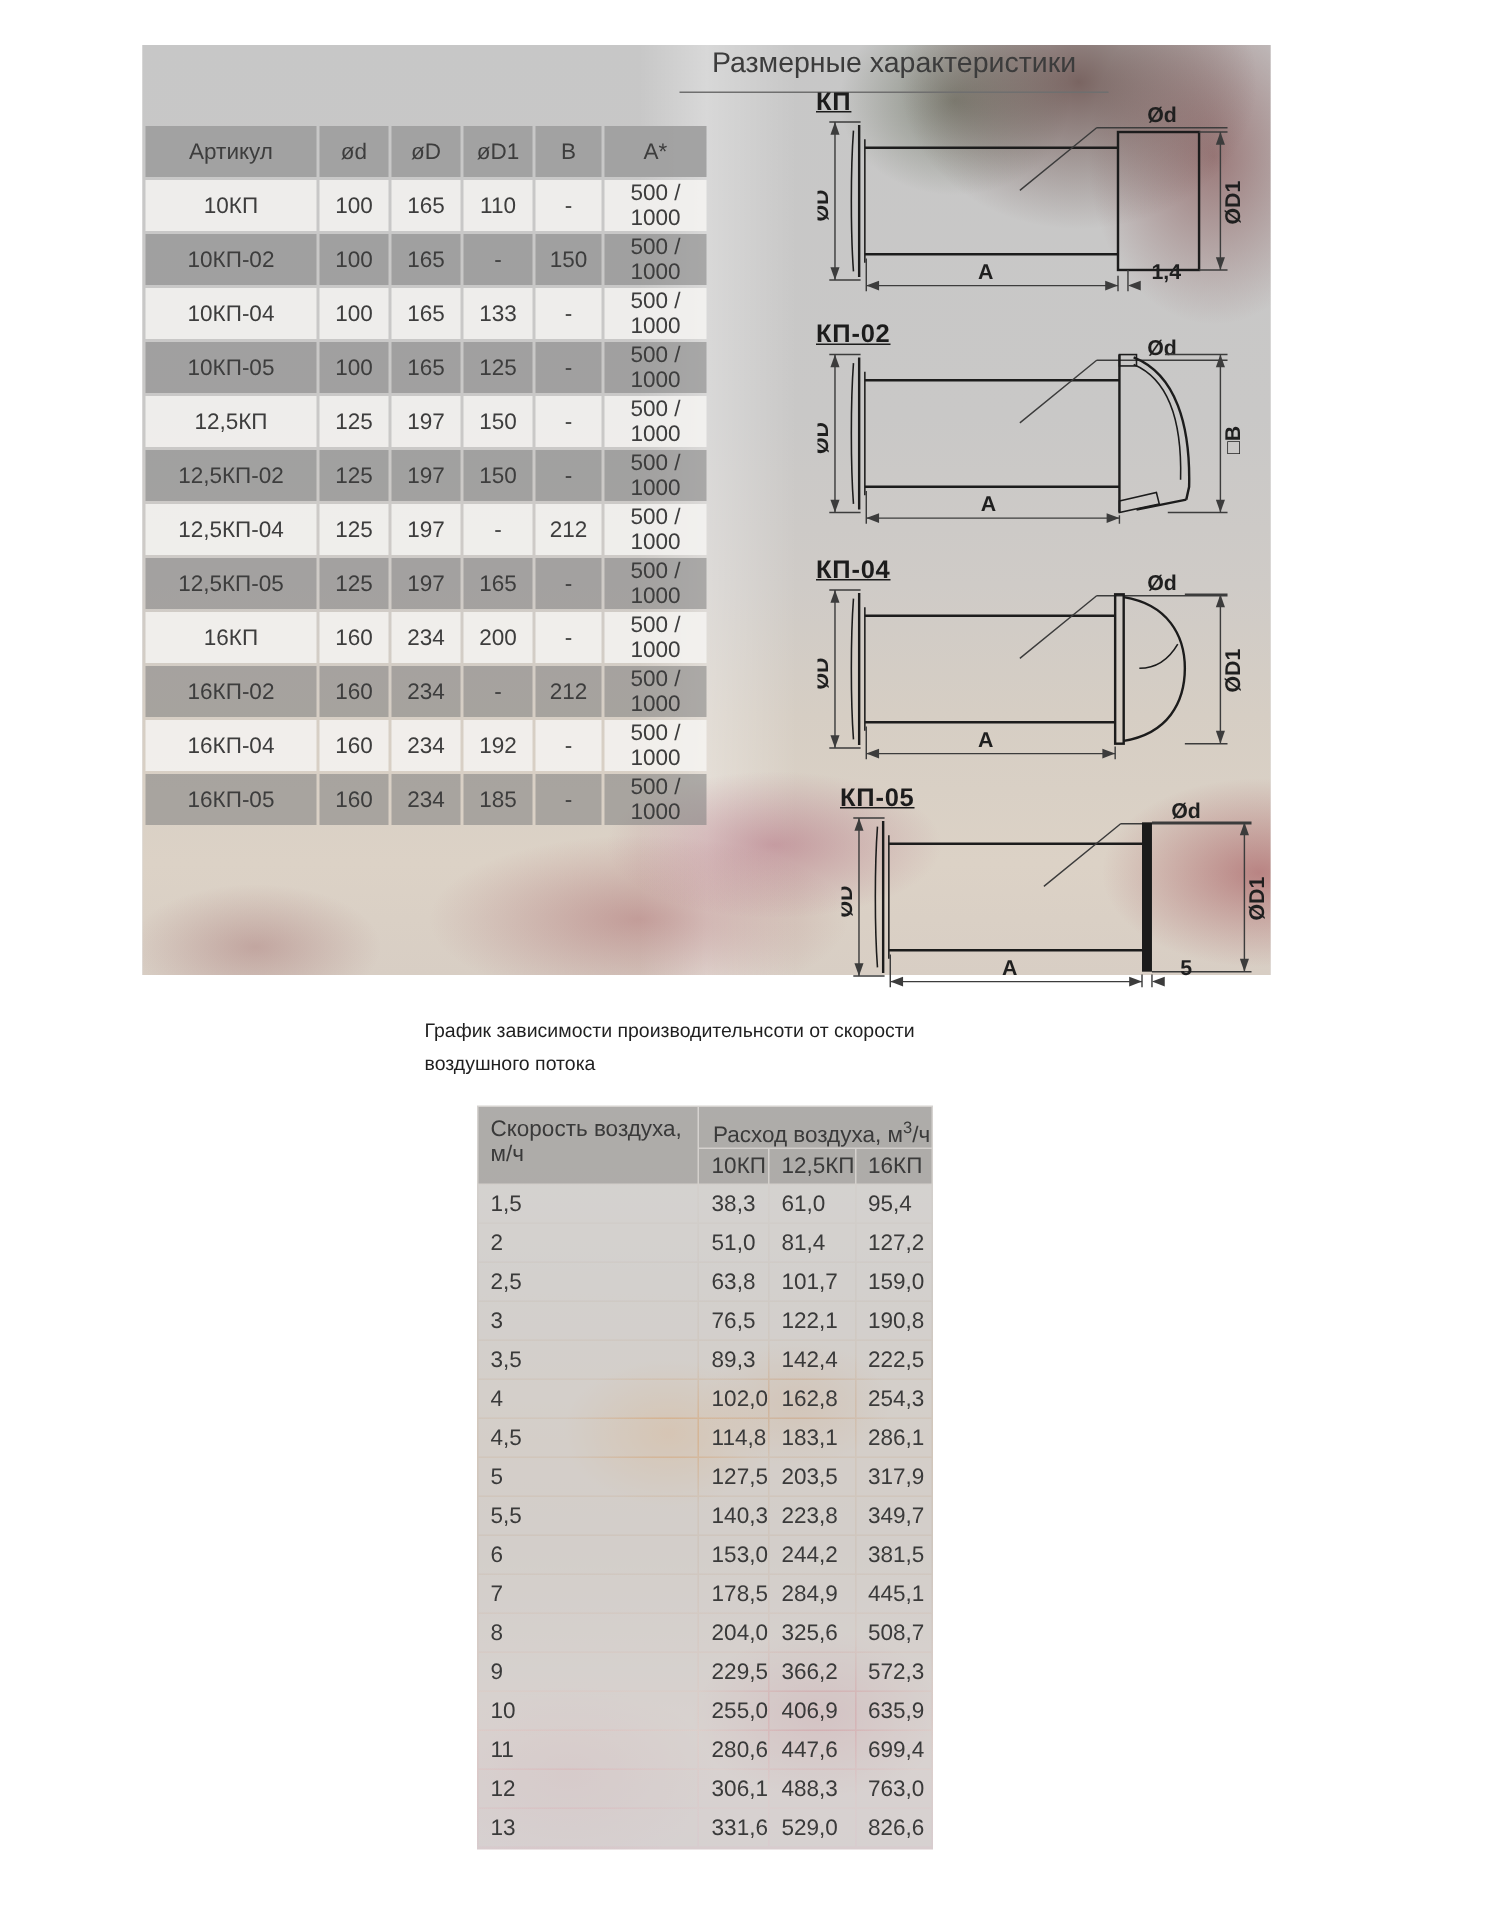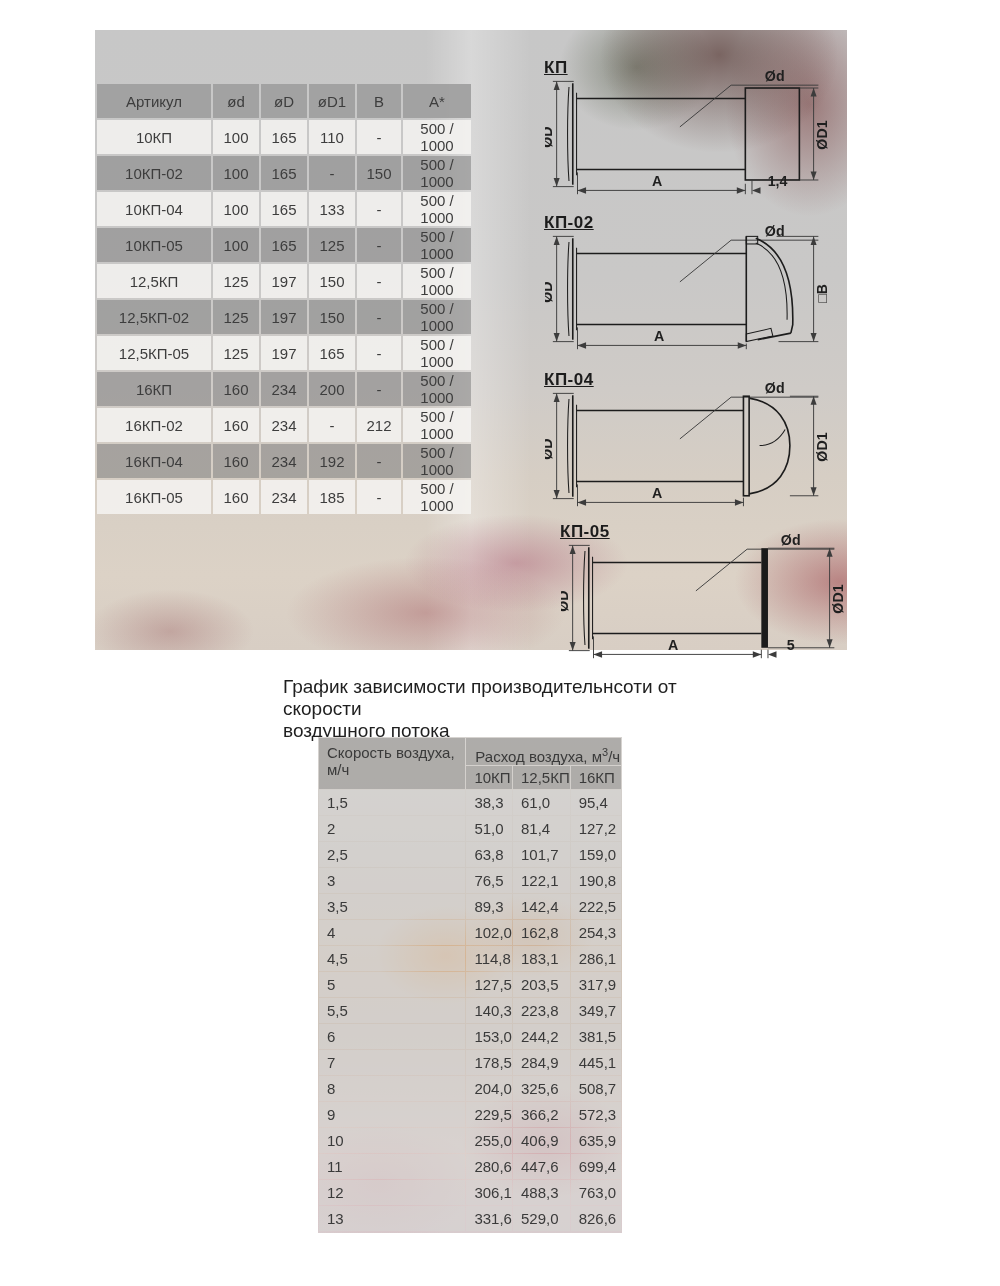--- a/index.html
+++ b/index.html
@@ -38,21 +38,21 @@
     text-decoration:underline;letter-spacing:0.5px;}
   .diagram svg{position:absolute;left:25px;top:12px;}
   .d1{top:28px;} .d2{top:183px;} .d3{top:340px;text-align:center;} .d4{top:492px;margin-left:16px;}
   .draw{stroke:#1c1c1c;stroke-width:1.7;fill:none;}
   .draw2{stroke:#1c1c1c;stroke-width:1.1;fill:none;}
   .dim{stroke:#3c3c3c;stroke-width:1;fill:none;}
   .arr{fill:#3c3c3c;stroke:none;}
   .dtext{font:600 15px "Liberation Sans", sans-serif;fill:#1f1f1f;}
 
   
-  .flow-title{position:absolute;left:283px;top:676px;width:440px;font-size:19px;
+  .flow-title{position:absolute;left:283px;top:676px;width:440px;font-size:13px;
     line-height:22px;color:#1f1f1f;}
   .flow-wrap{position:absolute;left:318px;top:737px;width:304px;height:496px;
     background-image:
       radial-gradient(ellipse 100px 70px at 42% 44%, rgba(220,140,60,0.40), rgba(220,140,60,0) 70%),
       radial-gradient(ellipse 90px 60px at 70% 40%, rgba(200,120,50,0.30), rgba(200,120,50,0) 70%),
       radial-gradient(ellipse 120px 80px at 75% 82%, rgba(190,100,120,0.35), rgba(190,100,120,0) 70%),
       radial-gradient(ellipse 140px 90px at 20% 90%, rgba(210,150,160,0.30), rgba(210,150,160,0) 70%),
       linear-gradient(180deg, #d6d3d0 0%, #cfcac5 25%, #d2c6ba 45%, #cfc6be 60%, #ddd0cc 85%, #d8ccce 100%);
   }
   .flow-table{border-collapse:separate;border-spacing:1px;font-size:15px;color:#3a3a3a;width:304px;}
@@ -63,20 +63,21 @@
   .fc1{width:157px;} .fc2{width:44px;} .fc3{width:46px;} .fc4{width:51px;}
   .fsup{vertical-align:super;font-size:11px;line-height:0;}
 </style>
 </head>
 <body>
 
 <div class="page">
 
   <div class="photo-panel">
 
+    <div class="main-title">Размерные характеристики</div>
 
     <table class="dim-table">
       <colgroup>
         <col class="col-art">
           <col class="col-s">
           <col class="col-s">
           <col class="col-s">
           <col class="col-b">
           <col class="col-a">
       </colgroup>
@@ -131,20 +132,28 @@
           <td>150</td>
           <td>-</td>
           <td>500 / 1000</td>
         </tr>
           <tr>
           <td>12,5КП-02</td>
           <td>125</td>
           <td>197</td>
           <td>150</td>
           <td>-</td>
+          <td>500 / 1000</td>
+        </tr>
+          <tr>
+          <td>12,5КП-04</td>
+          <td>125</td>
+          <td>197</td>
+          <td>-</td>
+          <td>212</td>
           <td>500 / 1000</td>
         </tr>
           <tr>
           <td>12,5КП-05</td>
           <td>125</td>
           <td>197</td>
           <td>165</td>
           <td>-</td>
           <td>500 / 1000</td>
         </tr>

